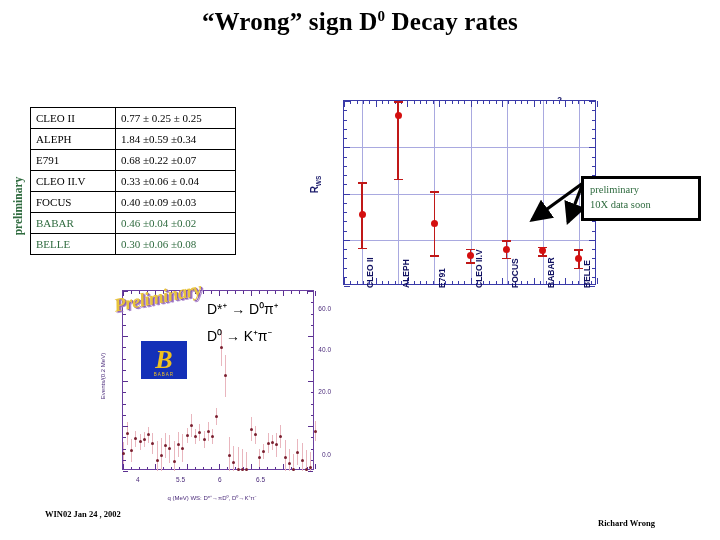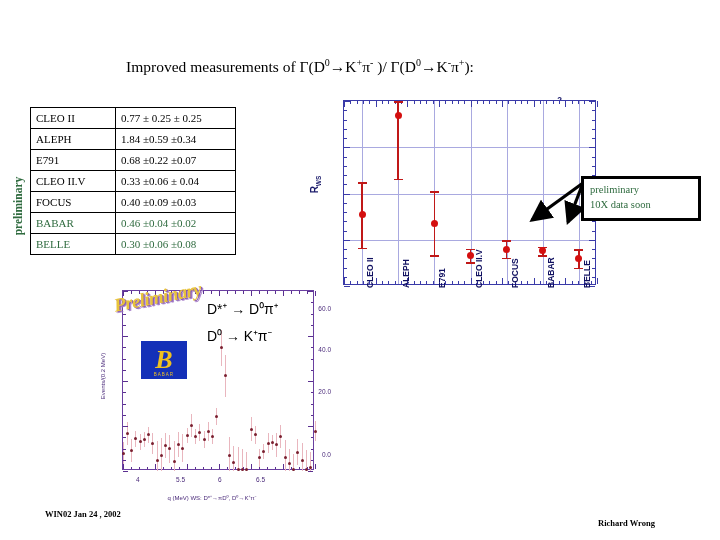--- a/index.html
+++ b/index.html
@@ -115,24 +115,24 @@
   #footer-left{position:absolute;left:45px;top:509px;font-size:8.5px;
                font-weight:bold;font-family:"Liberation Serif",serif;}
   #footer-right{position:absolute;left:598px;top:518px;font-size:8.5px;
                 font-weight:bold;font-family:"Liberation Serif",serif;}
 </style>
 </head>
 <body>
 
 <div class="slide">
 
-
-  <div id="subtitle">
-    <span>Improved measurements of Γ(D</span><sup>0</sup><span>→K</span><sup>+</sup><span>π</span><sup>-</sup><span> )/ Γ(D</span><sup>0</sup><span>→K</span><sup>-</sup><span>π</span><sup>+</sup><span>):</span>
+  <div id="title">
+    <span>“Wrong” sign D</span><sup>0</sup><span> Decay rates</span>
   </div>
+
 
 
   <div id="left-prelim">preliminary</div>
 
   <table id="results-table">
     <tbody>
       <tr>
         <td class="lbl">CLEO II</td>
         <td>0.77 ± 0.25 ± 0.25</td>
       </tr>

